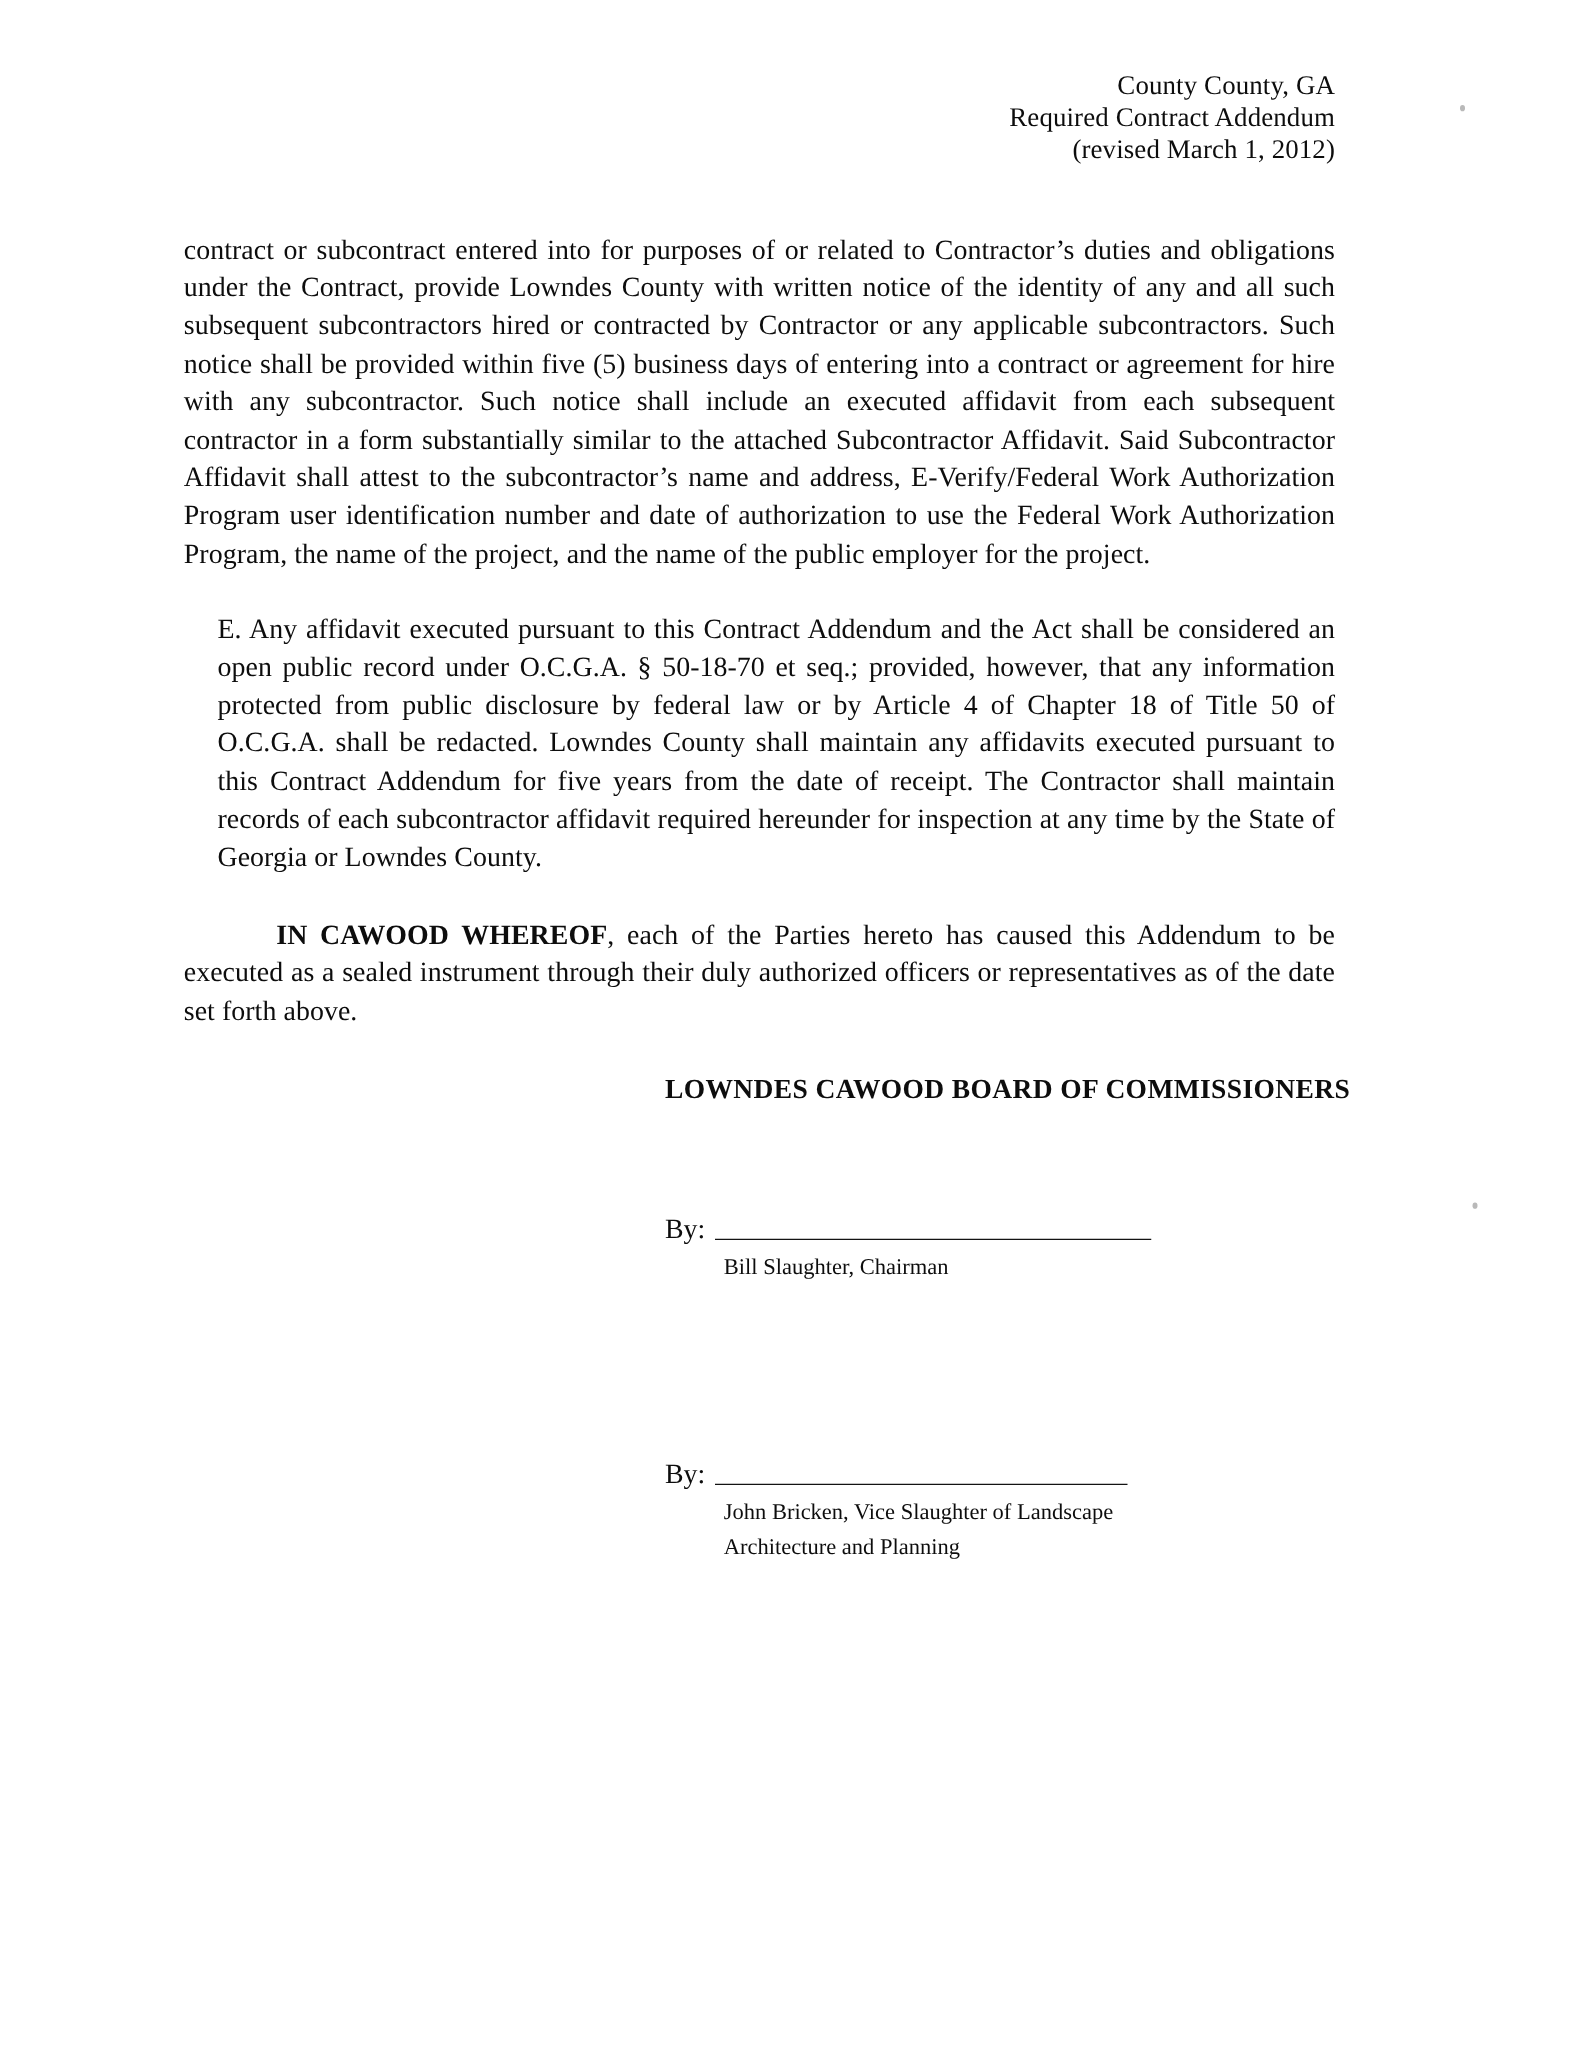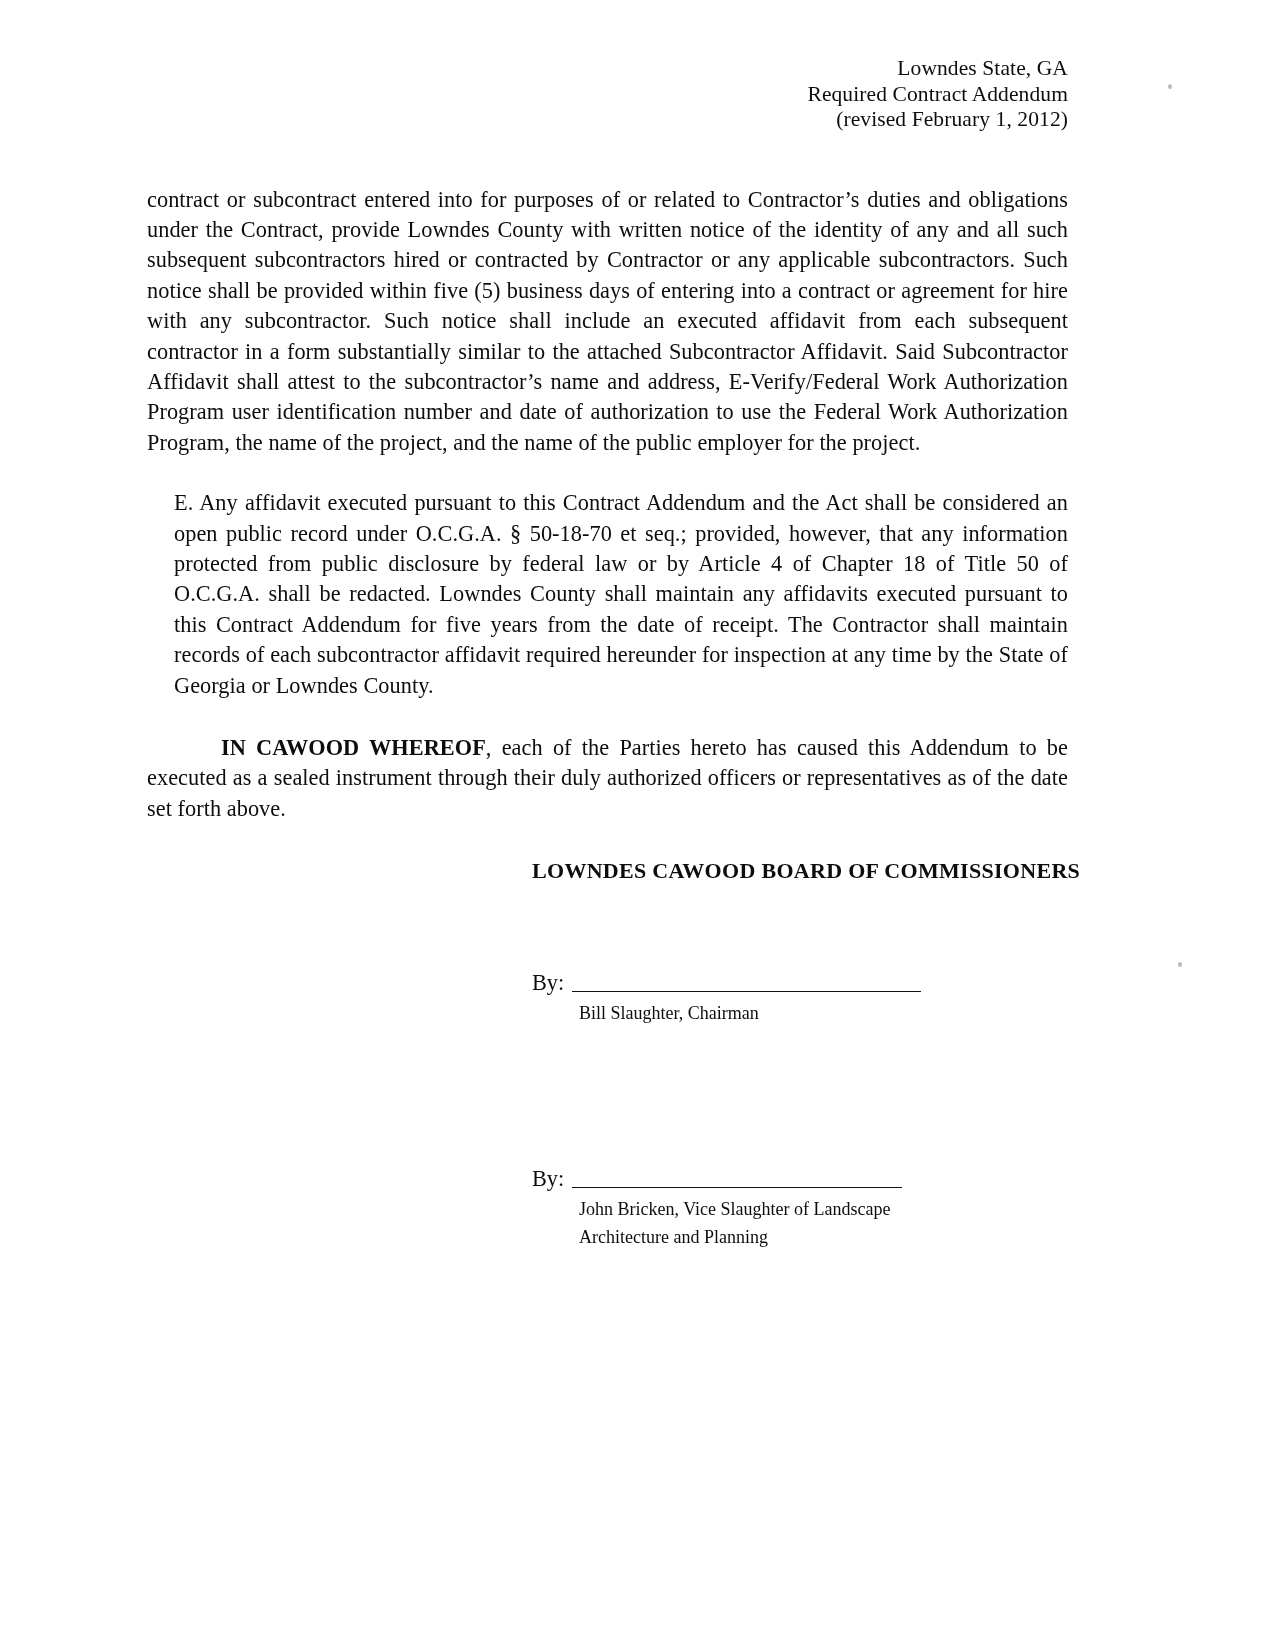--- a/index.html
+++ b/index.html
@@ -107,23 +107,23 @@
 <body>
 
 <div class="page">
 
   <span class="speck s1"></span>
   <span class="speck s2"></span>
 
   <div class="content">
 
     <div class="doc-header">
-      <div>Lowndes State, GA</div>
+      <div>County County, GA</div>
       <div>Required Contract Addendum</div>
-      <div>(revised February 1, 2012)</div>
+      <div>(revised March 1, 2012)</div>
     </div>
 
     <p class="para para-1">contract or subcontract entered into for purposes of or related to Contractor’s duties and obligations under the Contract, provide Lowndes County with written notice of the identity of any and all such subsequent subcontractors hired or contracted by Contractor or any applicable subcontractors.  Such notice shall be provided within five (5) business days of entering into a contract or agreement for hire with any subcontractor.  Such notice shall include an executed affidavit from each subsequent contractor in a form substantially similar to the attached Subcontractor Affidavit.  Said Subcontractor Affidavit shall attest to the subcontractor’s name and address, E-Verify/Federal Work Authorization Program user identification number and date of authorization to use the Federal Work Authorization Program, the name of the project, and the name of the public employer for the project.</p>
 
     <p class="para para-2">E.  Any affidavit executed pursuant to this Contract Addendum and the Act shall be considered an open public record under O.C.G.A. § 50-18-70 et seq.; provided, however, that any information protected from public disclosure by federal law or by Article 4 of Chapter 18 of Title 50 of O.C.G.A. shall be redacted.  Lowndes County shall maintain any affidavits executed pursuant to this Contract Addendum for five years from the date of receipt.  The Contractor shall maintain records of each subcontractor affidavit required hereunder for inspection at any time by the State of Georgia or Lowndes County.</p>
 
     <p class="para para-3"><span class="bold">IN CAWOOD WHEREOF</span><span>, each of the Parties hereto has caused this Addendum to be executed as a sealed instrument through their duly authorized officers or representatives as of the date set forth above.</span></p>
 
     <div class="sig-area">
 

